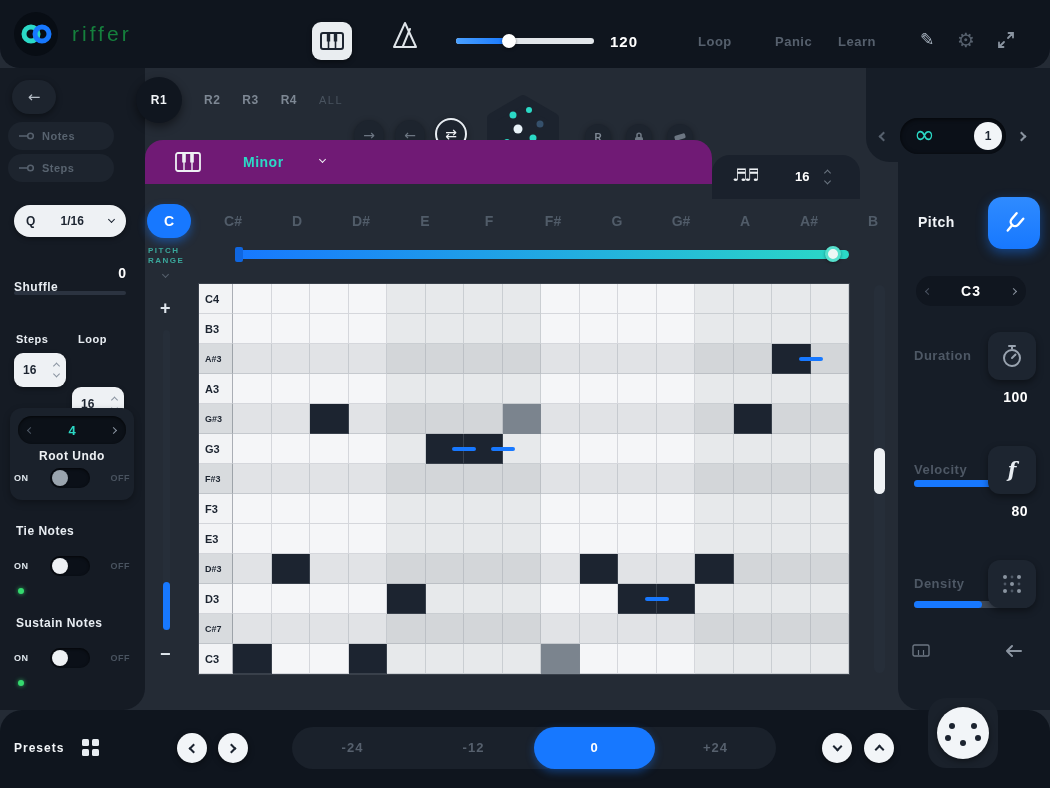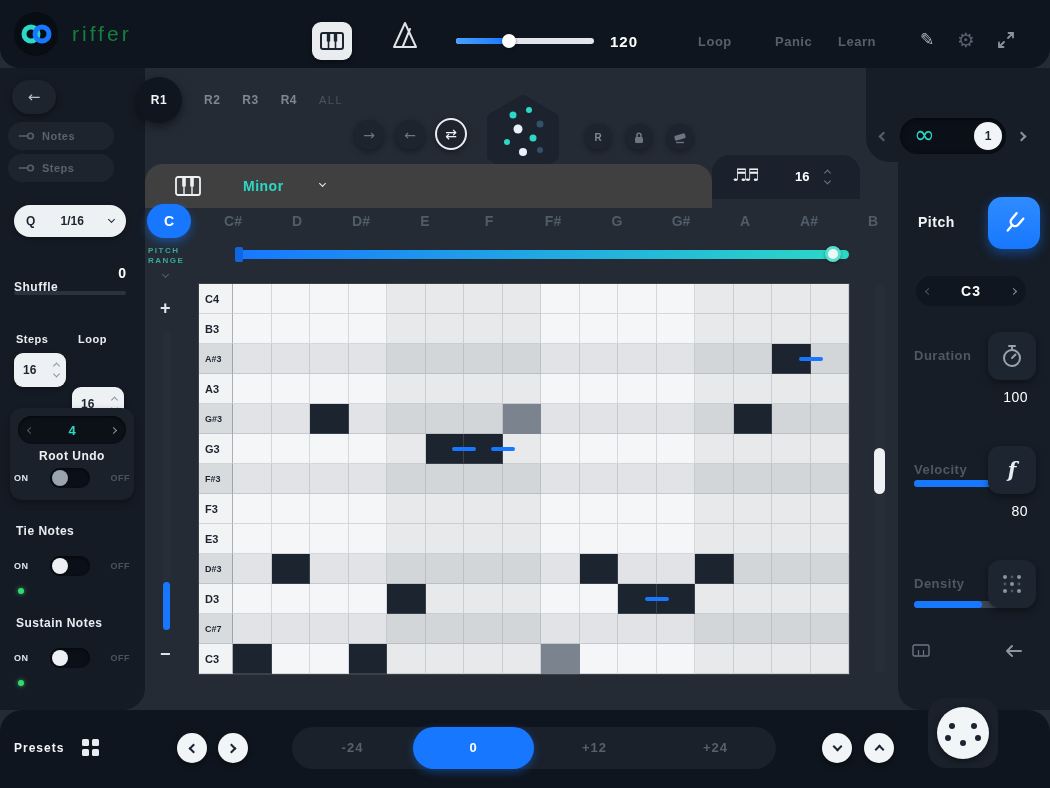--- a/index.html
+++ b/index.html
@@ -45,21 +45,21 @@
   .rl-n{background:#f2f3f5;font-size:11px}
   .rl-s{background:#d8dbde;font-size:9px}
   .tie{position:absolute;right:-13px;top:50%;transform:translateY(-50%);width:24px;height:4px;border-radius:2px;background:#1778ff;z-index:3}
   
   .trans-item{flex:1;text-align:center;line-height:42px;height:42px;font-weight:bold;font-size:13px;color:#56606d;letter-spacing:1px}
   .trans-selected{background:#1778ff;border-radius:21px;color:#fff;box-shadow:0 3px 9px rgba(23,120,255,.4)}
   
   .tblabel{font-size:13px;font-weight:bold;color:#56606d;letter-spacing:.5px}
   .sblabel{font-size:12px;font-weight:bold;color:#e8edf2;letter-spacing:.5px}
   .rplabel{font-size:13px;font-weight:bold;color:#4e5865;letter-spacing:.5px}
-  .rpvalue{font-size:14px;font-weight:normal;color:#fff;text-align:right;letter-spacing:.5px}
+  .rpvalue{font-size:14px;font-weight:bold;color:#fff;text-align:right;letter-spacing:.5px}
   .slider-track{height:7px;border-radius:3.5px;background:#3e4856;position:relative}
   .slider-fill{position:absolute;left:0;top:0;height:7px;border-radius:3.5px;background:#1778ff}
   .iconbtn{width:48px;height:48px;border-radius:12px;background:#1d2530;box-shadow:0 3px 7px rgba(0,0,0,.4);display:flex;align-items:center;justify-content:center}
 </style>
 </head>
 <body>
 
 <div class="abs bar-dark" style="left:0;top:0;width:1050px;height:68px;border-radius:0 0 20px 20px">
   <div class="abs" style="left:14px;top:12px;width:44px;height:44px;border-radius:50%;background:#080d14;display:flex;align-items:center;justify-content:center">
     <svg width="34" height="26" viewBox="0 0 34 26">
@@ -232,21 +232,21 @@
 
 <span class="abs chev chev-l" style="left:880px;top:133px;color:#56606d"></span>
 <div class="abs" style="left:900px;top:118px;width:106px;height:36px;border-radius:18px;background:#0b1018;box-shadow:inset 0 1px 4px rgba(0,0,0,.7)">
   <span style="position:absolute;left:14px;top:0;line-height:34px;font-size:25px;color:#2bd9c6;font-family:'DejaVu Sans',sans-serif">∞</span>
   <div style="position:absolute;right:4px;top:4px;width:28px;height:28px;border-radius:50%;background:#f2f5f8;display:flex;align-items:center;justify-content:center;font-size:12px;font-weight:bold;color:#1c2430">
       <span>1</span>
     </div>
 </div>
 <span class="abs chev chev-r" style="left:1018px;top:133px;color:#8a94a0"></span>
 
-<div class="abs" style="left:145px;top:164px;width:567px;height:44px;background:#404040;border-radius:18px 18px 0 0">
+<div class="abs" style="left:145px;top:140px;width:567px;height:44px;background:#701a75;border-radius:18px 18px 0 0">
   <svg width="26" height="20" viewBox="0 0 26 20" style="position:absolute;left:30px;top:12px">
     <rect x="1" y="1" width="24" height="18" rx="2" fill="none" stroke="#eef1f4" stroke-width="1.8"></rect>
     <line x1="9" y1="10" x2="9" y2="18" stroke="#eef1f4" stroke-width="1.4"></line>
     <line x1="17" y1="10" x2="17" y2="18" stroke="#eef1f4" stroke-width="1.4"></line>
     <rect x="7.2" y="1.5" width="3.6" height="9" fill="#eef1f4"></rect>
     <rect x="15.2" y="1.5" width="3.6" height="9" fill="#eef1f4"></rect>
   </svg>
   <span style="position:absolute;left:98px;top:14px;font-size:14px;font-weight:bold;color:#2bd9c6;letter-spacing:.5px"><span>Minor</span></span>
   <span class="chev chev-s chev-d" style="position:absolute;left:175px;top:17px;color:#eef1f4"></span>
 </div>
@@ -609,22 +609,22 @@
 
 <div class="abs wcircle" style="left:177px;top:733px;width:30px;height:30px">
     <span class="chev chev-l" style="margin-left:3px"></span>
   </div>
 <div class="abs wcircle" style="left:218px;top:733px;width:30px;height:30px">
     <span class="chev chev-r" style="margin-right:3px"></span>
   </div>
 
 <div class="abs" id="transpose" style="left:292px;top:727px;width:484px;height:42px;background:#1a212b;border-radius:21px;display:flex;align-items:center">
     <div class="trans-item">-24</div>
+    <div class="trans-item">-12</div>
     <div class="trans-item trans-selected">0</div>
-    <div class="trans-item">+12</div>
     <div class="trans-item">+24</div>
   </div>
 
 <div class="abs wcircle" style="left:822px;top:733px;width:30px;height:30px">
     <span class="chev chev-d" style="margin-top:-3px"></span>
   </div>
 <div class="abs wcircle" style="left:864px;top:733px;width:30px;height:30px">
     <span class="chev chev-u" style="margin-top:3px"></span>
   </div>
 

